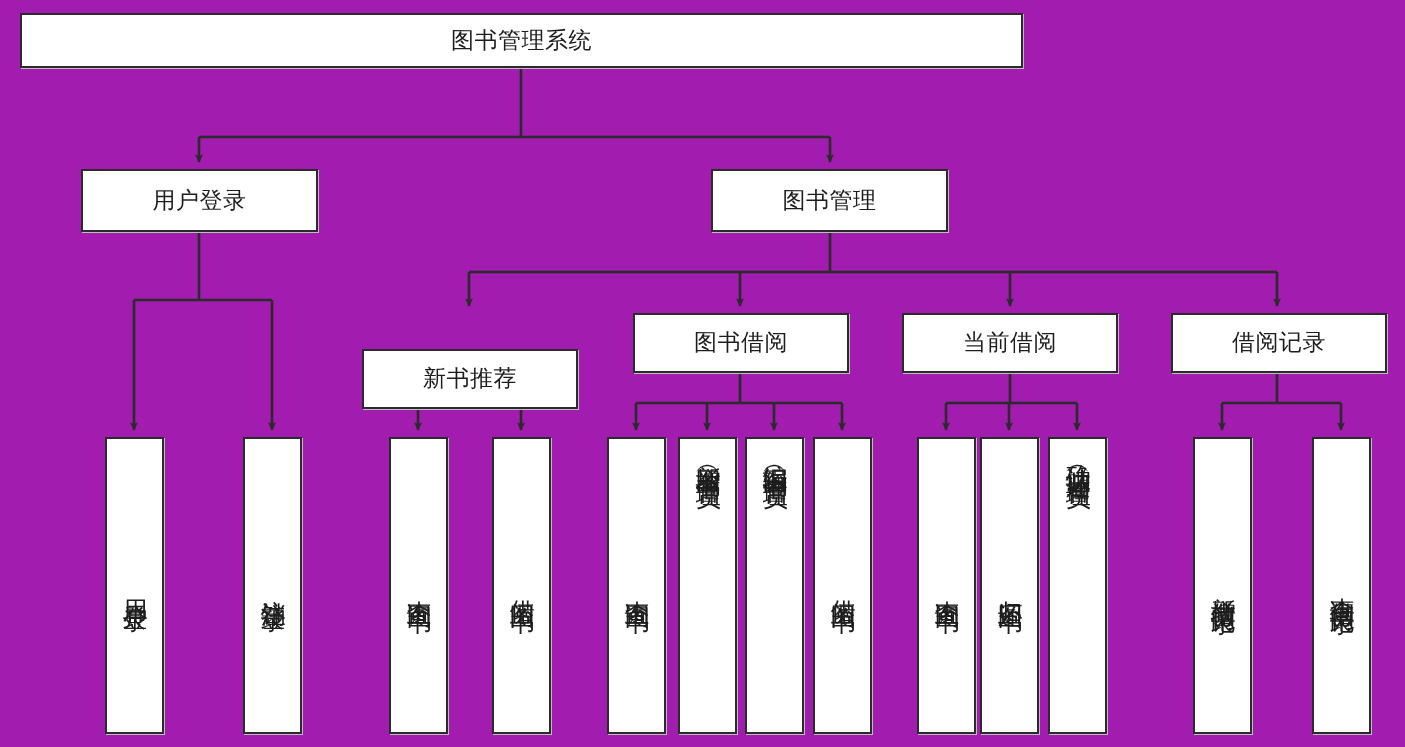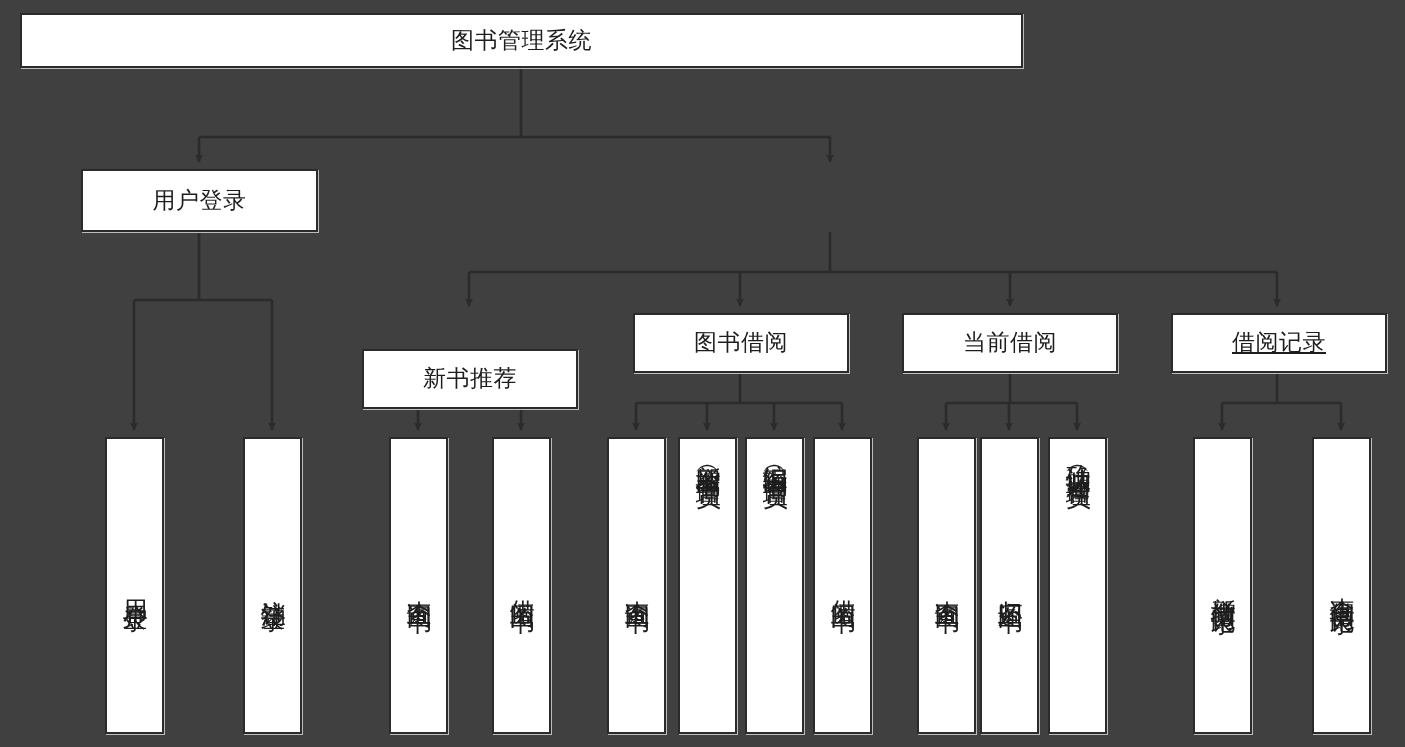--- a/index.html
+++ b/index.html
@@ -8,21 +8,21 @@
     padding: 0;
     background: #ffffff;
   }
   body {
     font-family: "DejaVu Sans", "Liberation Sans", sans-serif;
   }
   #diagram-root {
     position: relative;
     width: 1405px;
     height: 747px;
-    background: #404040;
+    background: #a21caf;
     overflow: hidden;
   }
   #edges-layer {
     position: absolute;
     left: 0;
     top: 0;
     width: 1405px;
     height: 747px;
     pointer-events: none;
   }
@@ -131,31 +131,34 @@
     </g>
   </svg>
 
   <div class="node horizontal" style="left:20px; top:13px; width:1003px; height:55px;">
     <span class="node-label">图书管理系统</span>
   </div>
 
   <div class="node horizontal" style="left:81px; top:169px; width:237px; height:63px;">
     <span class="node-label">用户登录</span>
   </div>
+  <div class="node horizontal" style="left:711px; top:169px; width:237px; height:63px;">
+    <span class="node-label">图书管理</span>
+  </div>
 
   <div class="node horizontal" style="left:362px; top:313px; width:216px; height:60px;margin-top:36px;">
     <span class="node-label">新书推荐</span>
   </div>
   <div class="node horizontal" style="left:902px; top:313px; width:216px; height:60px;">
     <span class="node-label">当前借阅</span>
   </div>
   <div class="node horizontal" style="left:633px; top:313px; width:216px; height:60px;">
     <span class="node-label">图书借阅</span>
   </div>
-  <div class="node horizontal" style="left:1171px; top:313px; width:216px; height:60px;text-decoration:underline;">
+  <div class="node horizontal" style="left:1171px; top:313px; width:216px; height:60px;">
     <span class="node-label">借阅记录</span>
   </div>
 
   <div class="node vertical center-stack" style="left:105px; top:437px; width:59px; height:297px;">
     <span class="node-label">用户登录</span>
   </div>
   <div class="node vertical center-stack" style="left:243px; top:437px; width:59px; height:297px;">
     <span class="node-label">注销登录</span>
   </div>
 

